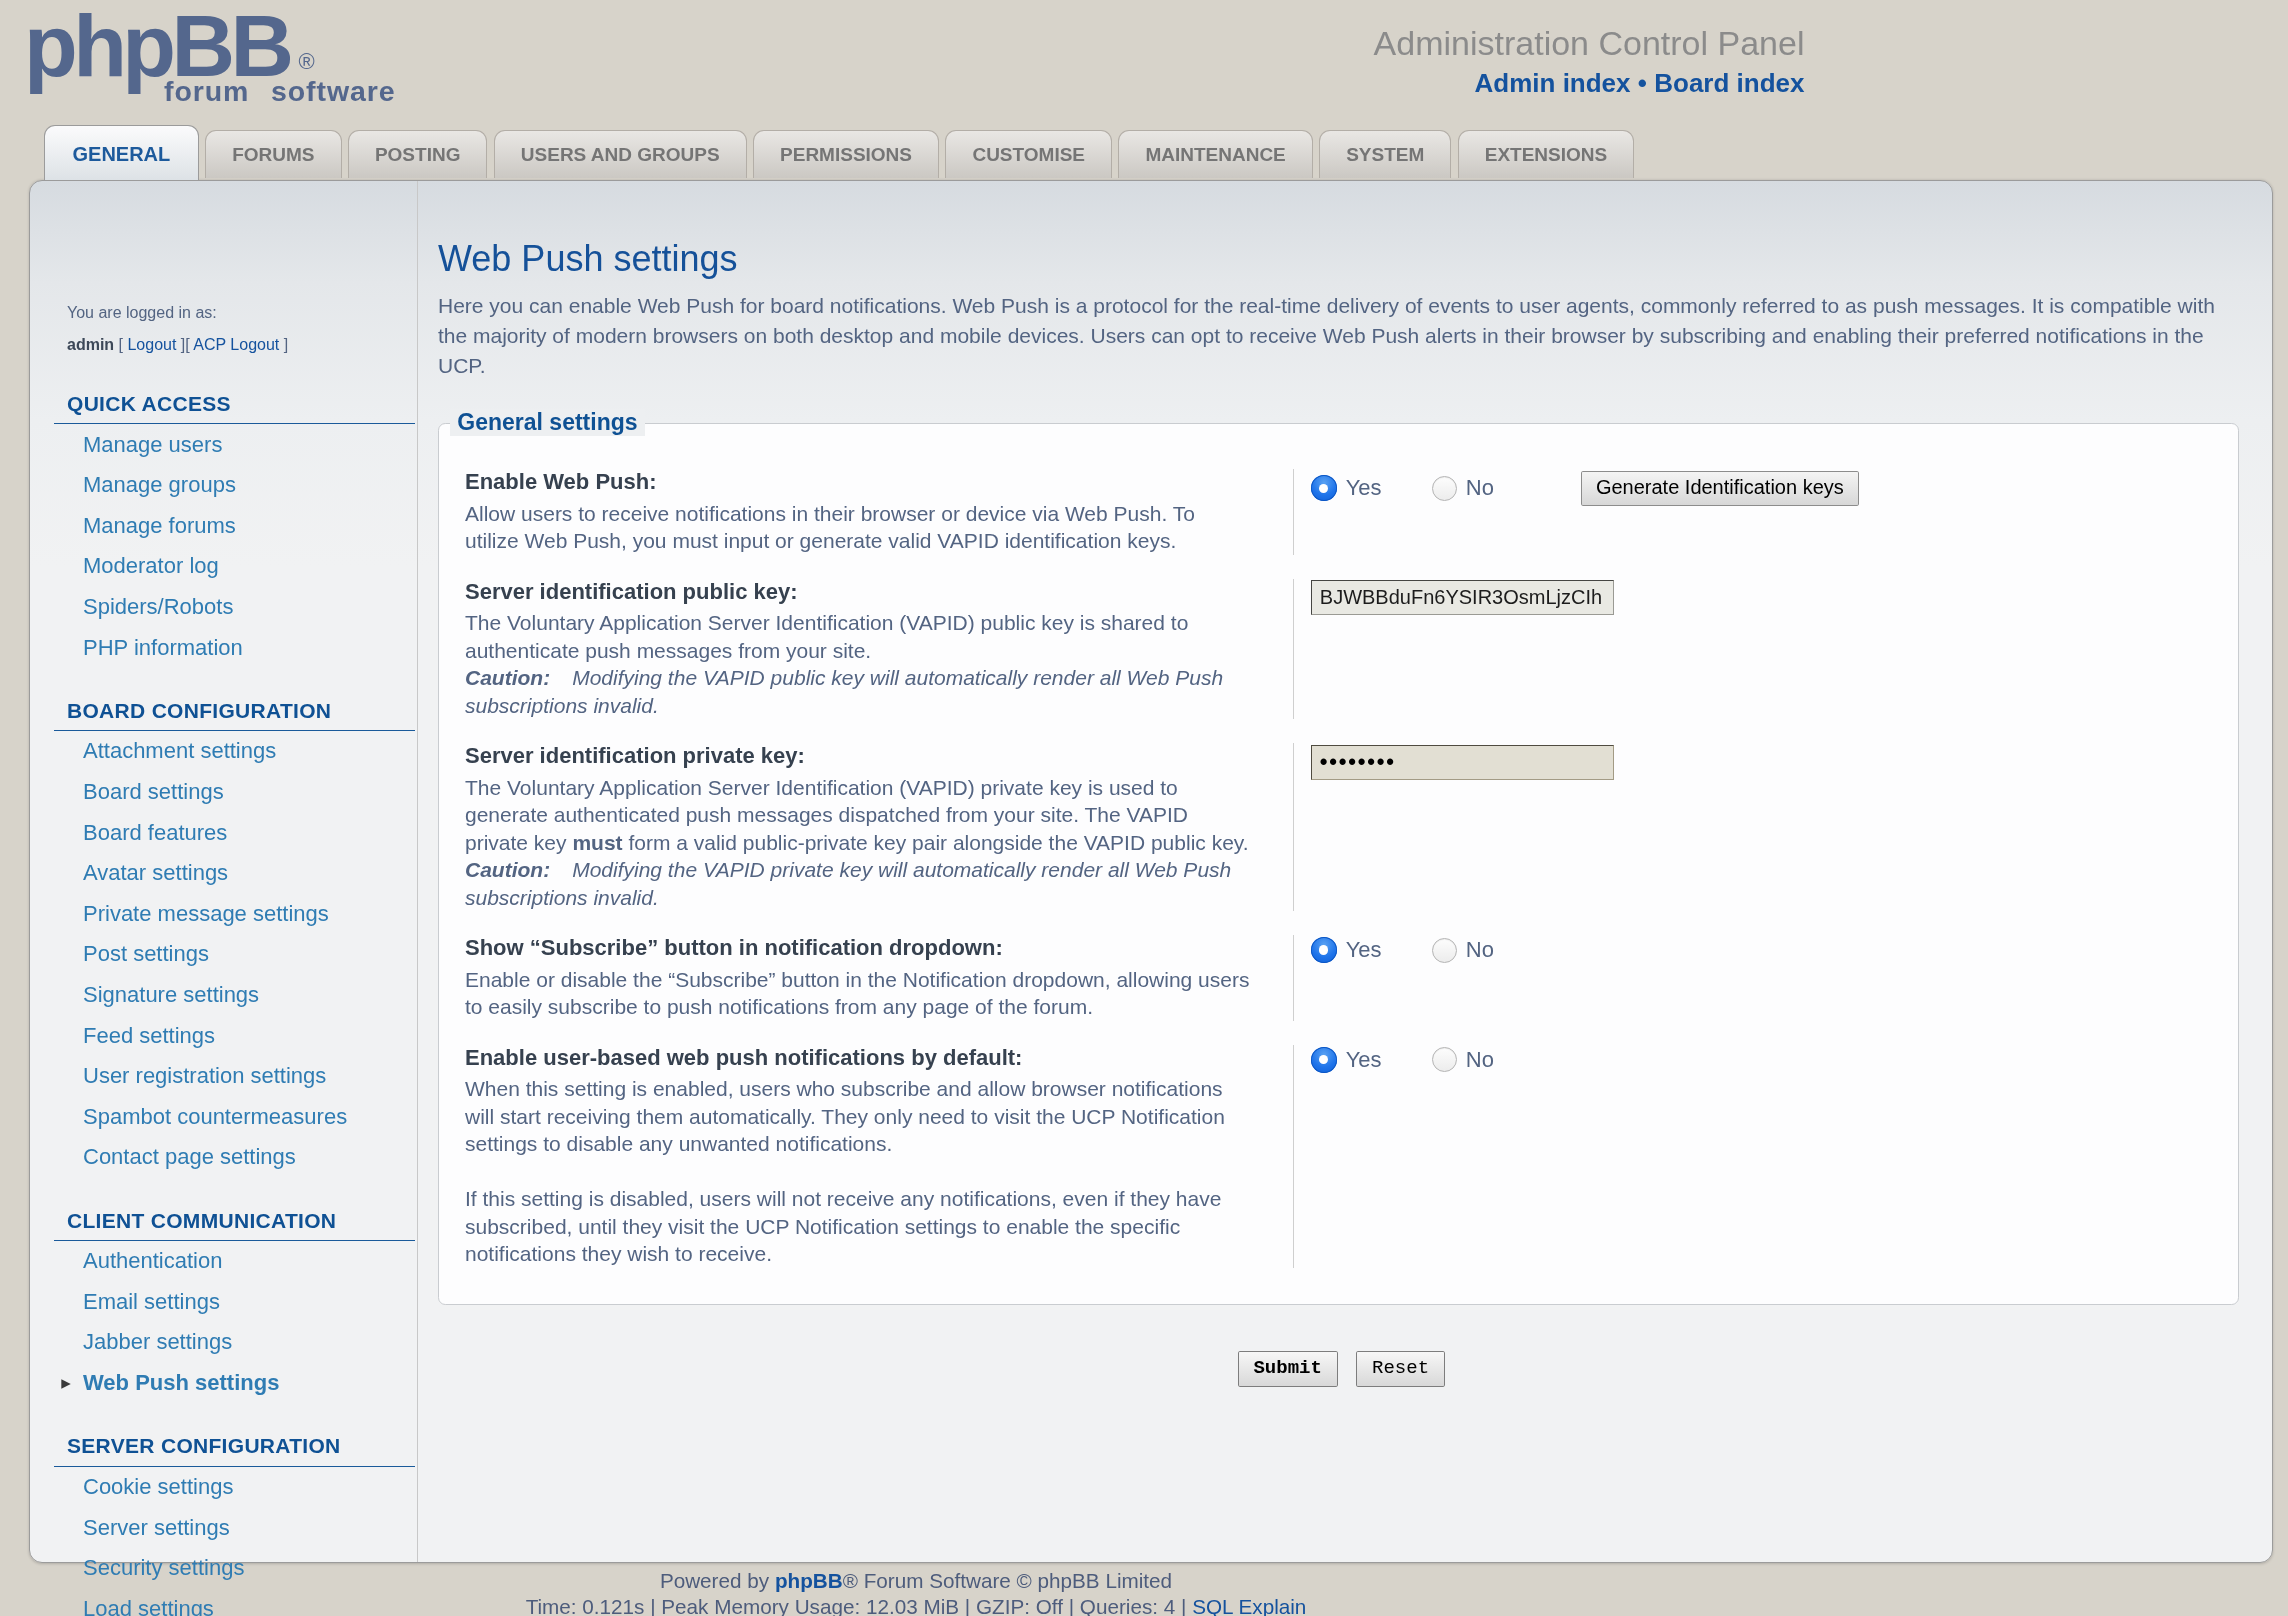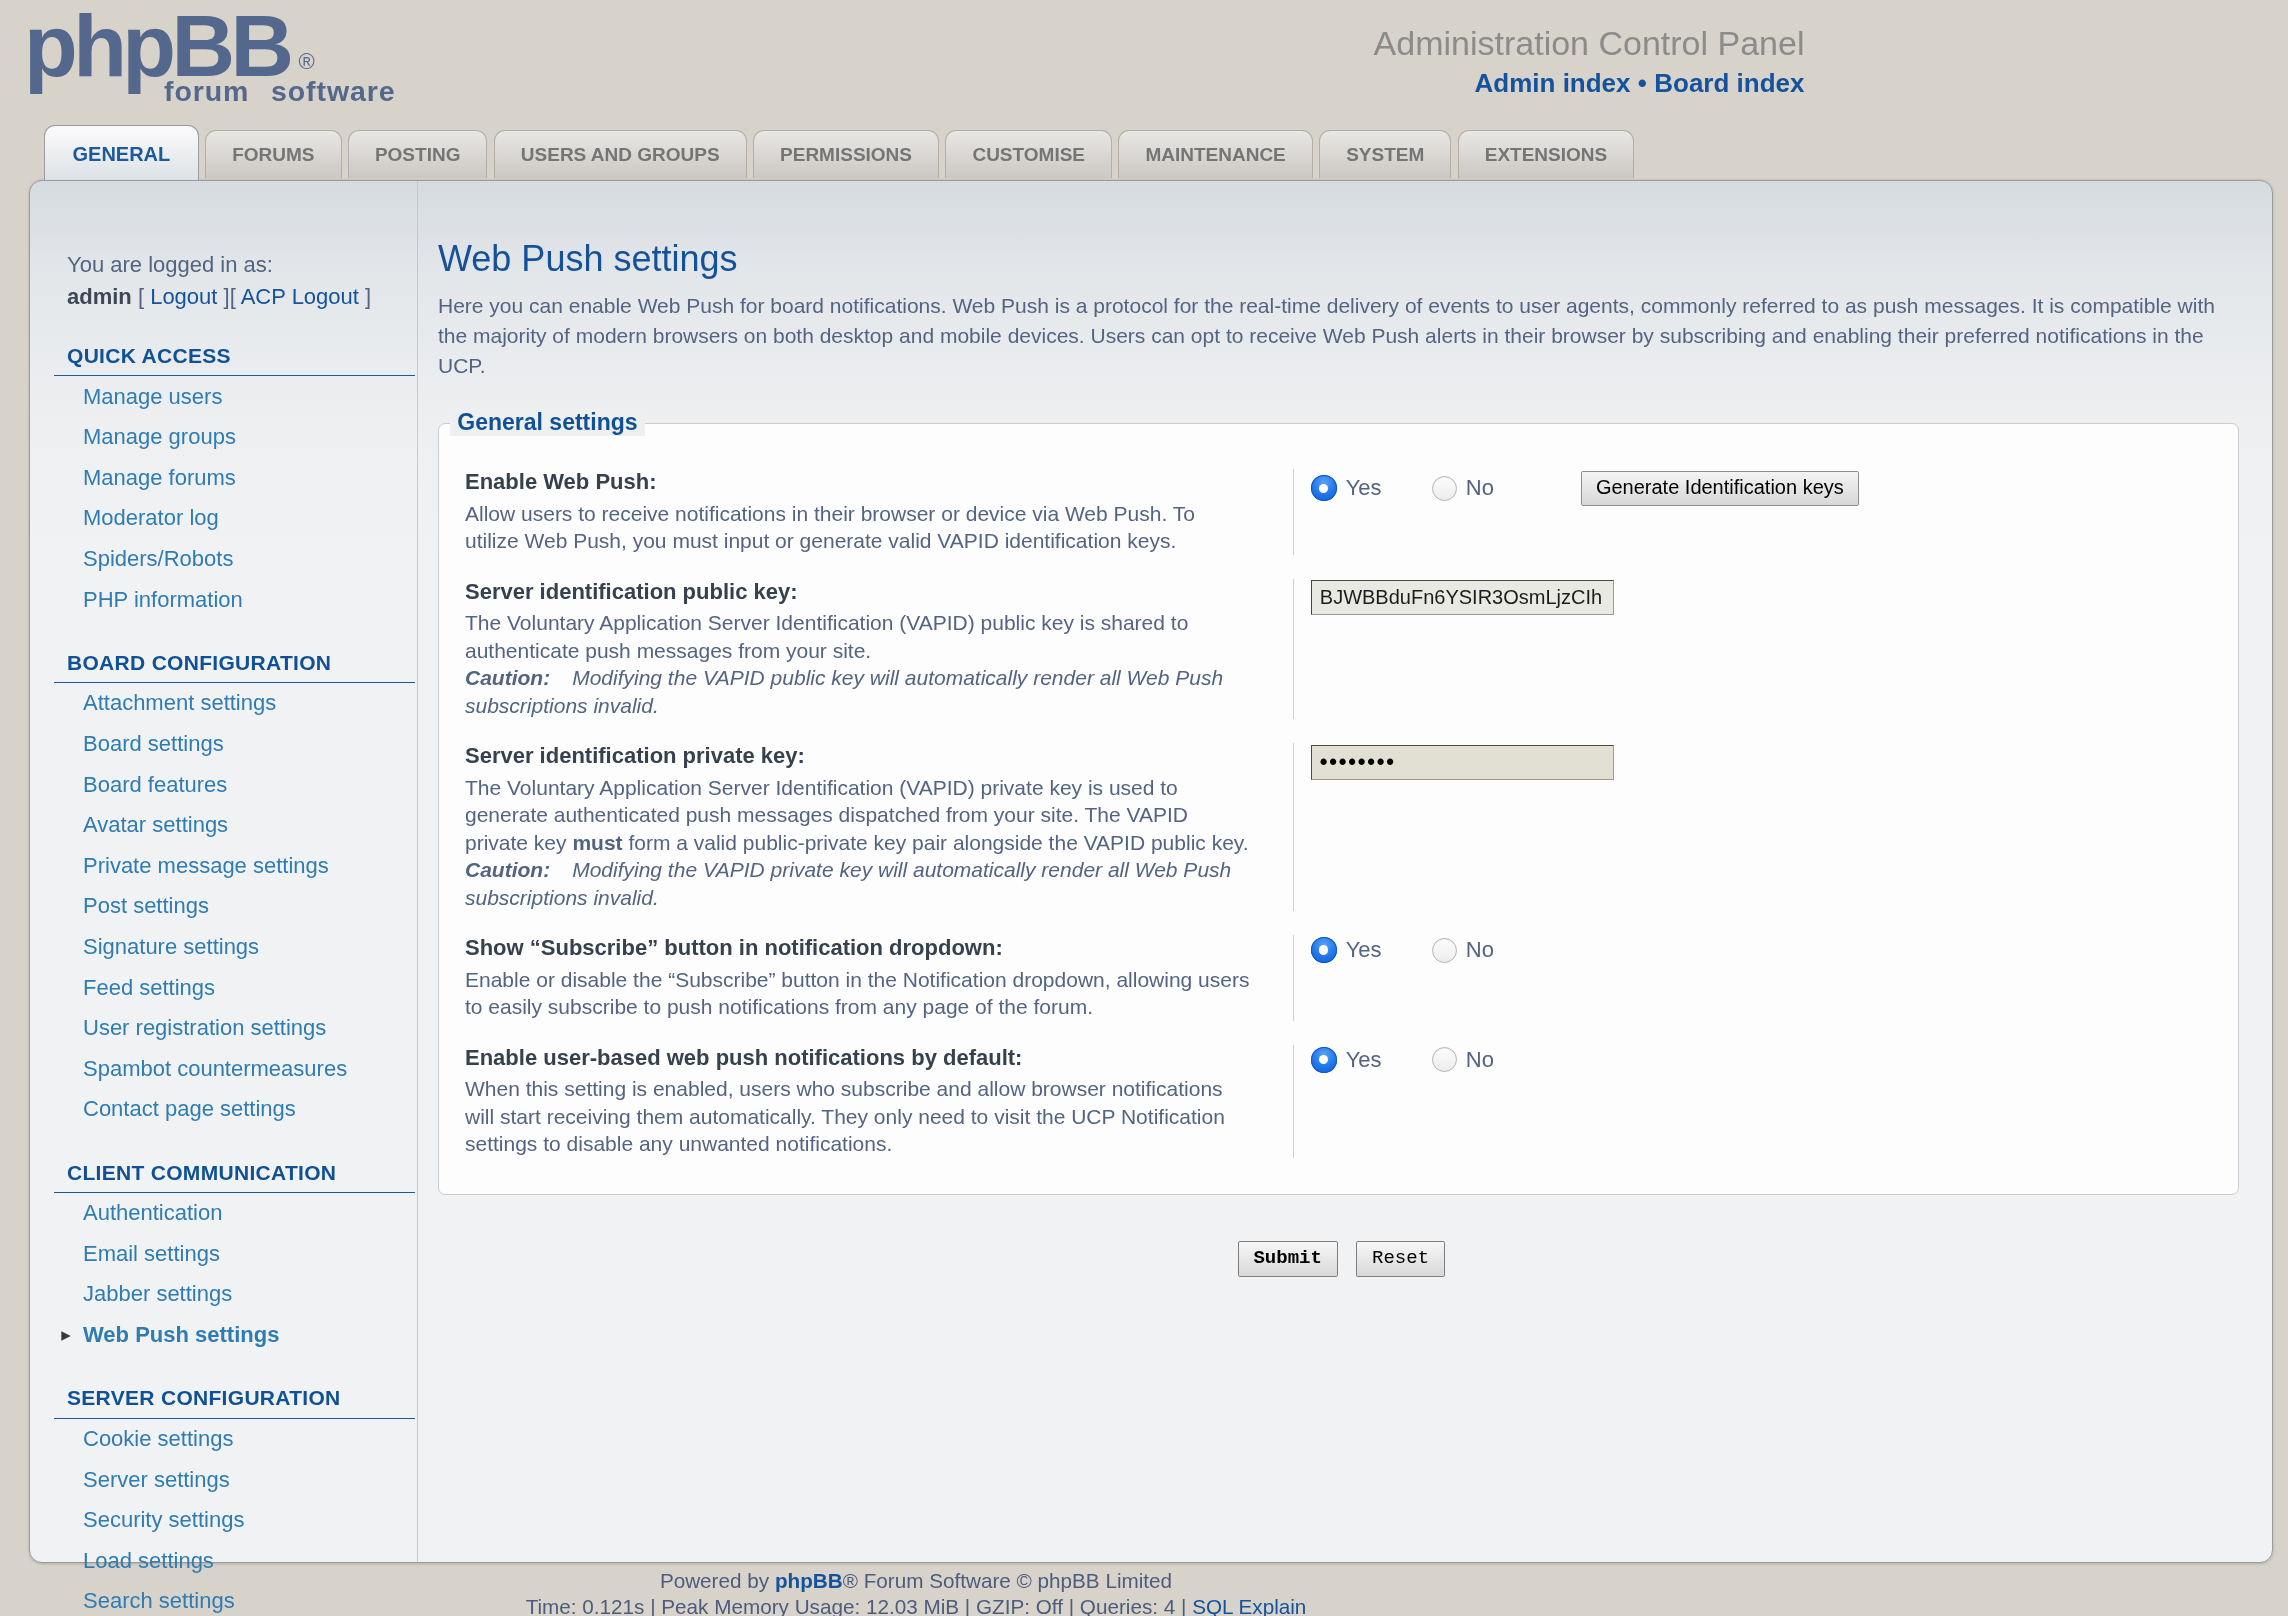--- a/index.html
+++ b/index.html
@@ -41,21 +41,21 @@
   .panel{
     position:absolute;left:29px;top:180px;width:2244px;height:1383px;
     background:linear-gradient(180deg,#d6dbe0 0px,#e4e7ea 101px,#edeff1 239px,#f1f2f3 386px,#f1f2f3 100%);
     border:0.9px solid #9b9b9b;border-radius:13px;
     box-shadow:0 0.9px 2.8px rgba(0,0,0,.18);
     display:flex;box-sizing:border-box;
   }
 
   
   .sidebar{width:388px;flex-shrink:0;border-right:0.9px solid #c8c8c8;padding:68px 0 0 24px;box-sizing:border-box;}
-  .login-info{font-size:22px;color:#536482;line-height:32px;margin-left:13px;}
+  .login-info{font-size:16px;color:#536482;line-height:32px;margin-left:13px;margin-top:48px;}
   .login-info .user{font-weight:bold;color:#3c4858;}
   .login-info a{color:#14529e;text-decoration:none;cursor:pointer;}
   .menu-section{margin-top:31px;}
   .menu-title{
     font-size:21px;font-weight:bold;color:#0f5194;letter-spacing:0.3px;
     padding:0 0 7.3px 13px;margin-right:1.8px;border-bottom:1.8px solid #1a5a9a;
   }
   .menu-item{
     display:block;font-size:22px;color:#2f7cb3;text-decoration:none;cursor:pointer;
     padding:7.3px 0 7.3px 29px;position:relative;
@@ -277,20 +277,21 @@
                 <span class="radio off"></span>
                 <span>No</span>
               </label>
           </div>
         </div>
 
         <div class="row">
           <div class="q">
             <div class="label">Enable user-based web push notifications by default:</div>
             <div class="desc">When this setting is enabled, users who subscribe and allow browser notifications will start receiving them automatically. They only need to visit the UCP Notification settings to disable any unwanted notifications.</div>
+            <div class="desc second">If this setting is disabled, users will not receive any notifications, even if they have subscribed, until they visit the UCP Notification settings to enable the specific notifications they wish to receive.</div>
           </div>
           <div class="a">
             <label class="radio-wrap">
                 <span class="radio on"></span>
                 <span>Yes</span>
               </label>
             <label class="radio-wrap">
                 <span class="radio off"></span>
                 <span>No</span>
               </label>

